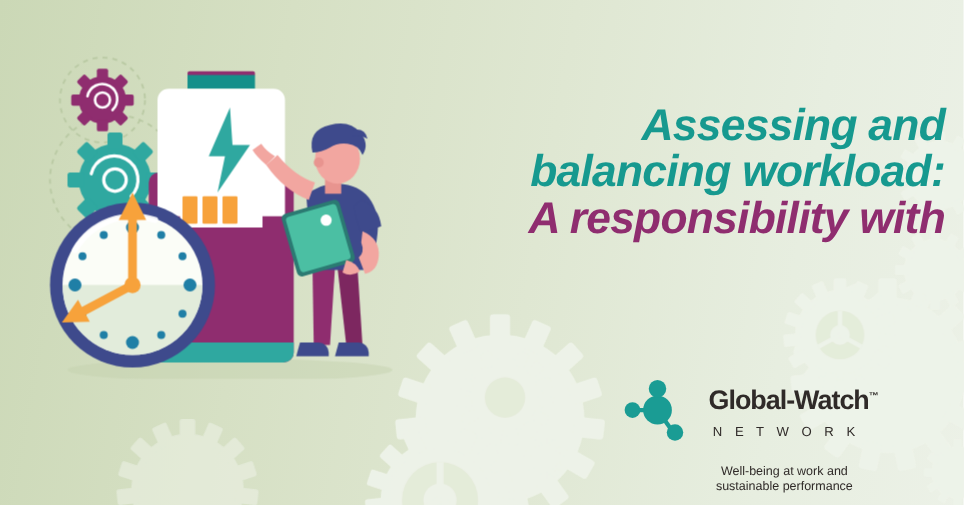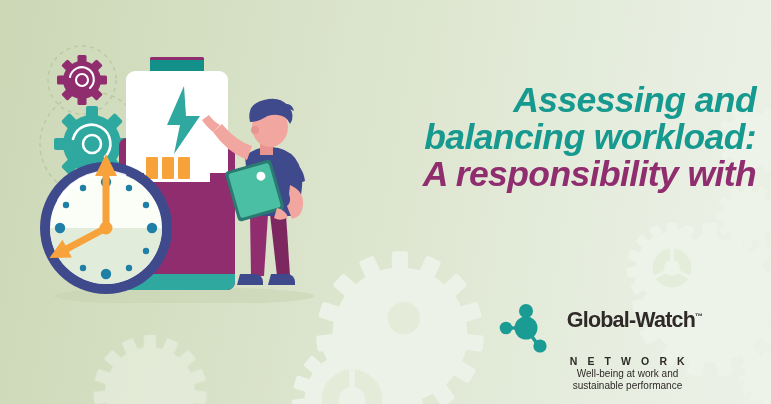--- a/index.html
+++ b/index.html
@@ -80,32 +80,32 @@
     text-align: right;
   }
   #logo-wordmark .tm {
     font-size: 8px;
     vertical-align: super;
     letter-spacing: 0;
     font-weight: bold;
   }
   #logo-network {
     font-size: 10.5px;
-    font-weight: bold;
+    font-weight: normal;
     color: #2f2a28;
     letter-spacing: 3.6px;
     line-height: 14px;
-    margin-top: 16px;
+    margin-top: 1px;
     margin-left: 3px;
   }
   #logo-tagline {
     font-size: 10px;
     color: #2f2a28;
     line-height: 11.5px;
-    margin-top: 0;
+    margin-top: 19px;
   }
   #logo-tagline span { display: block; white-space: nowrap; }
 </style>
 </head>
 <body>
 
 <div id="banner">
 
   <svg id="bg-gears" viewBox="0 0 771 404" width="771" height="404" aria-hidden="true">
     <defs>

